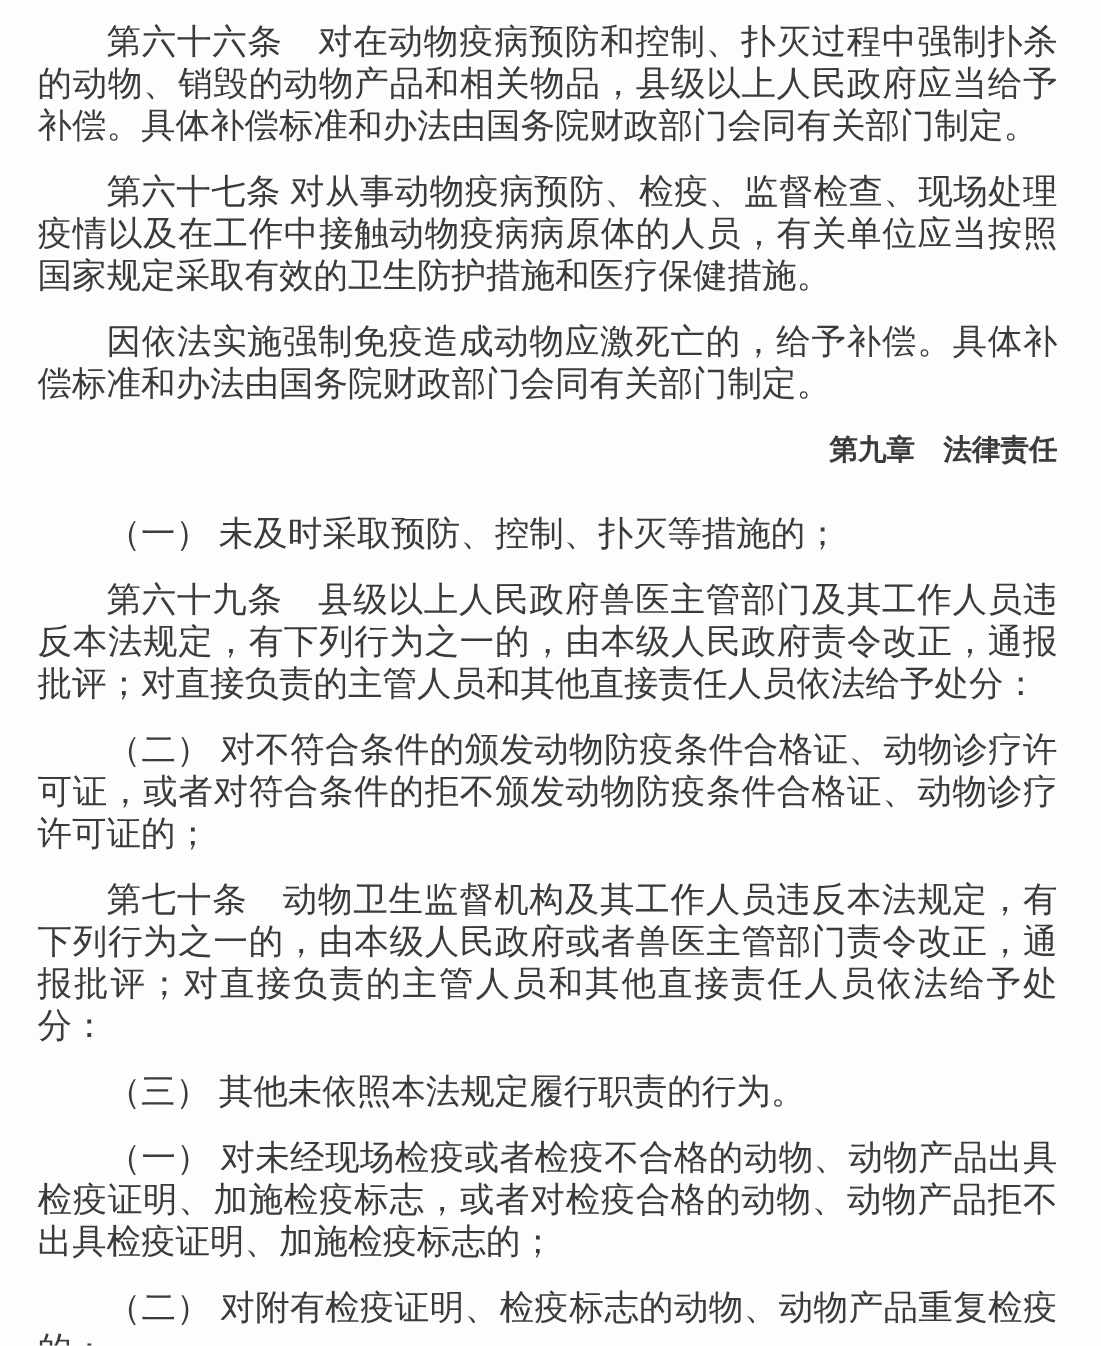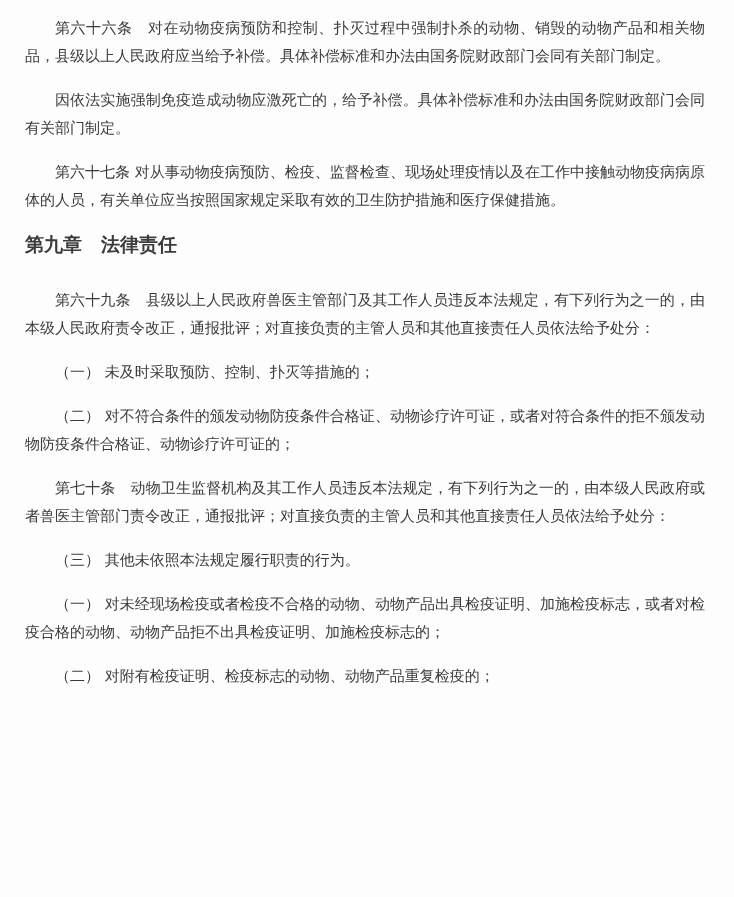--- a/index.html
+++ b/index.html
@@ -15,43 +15,44 @@
     overflow: hidden;
   }
   .page {
     box-sizing: border-box;
     width: 734px;
     height: 897px;
     padding: 14px 29px 10px 25px;
   }
   .para {
     margin: 0 0 16px 0;
-    font-size: 15px;
+    font-size: 23px;
     line-height: 28px;
     text-indent: 2em;
     text-align: justify;
     word-break: break-all;
+    font-family: Liberation Serif, serif;
   }
   .chapter-heading {
     margin: 12px 0 28px 0;
     font-size: 19px;
     line-height: 28px;
     font-weight: bold;
-    text-align: left;
+    text-align: right;
     color: #3b3b3b;
   }
 </style>
 </head>
 <body>
 
 <div class="page">
   <p class="para">第六十六条　对在动物疫病预防和控制、扑灭过程中强制扑杀的动物、销毁的动物产品和相关物品，县级以上人民政府应当给予补偿。具体补偿标准和办法由国务院财政部门会同有关部门制定。</p>
+  <p class="para">第六十七条 对从事动物疫病预防、检疫、监督检查、现场处理疫情以及在工作中接触动物疫病病原体的人员，有关单位应当按照国家规定采取有效的卫生防护措施和医疗保健措施。</p>
   <p class="para">因依法实施强制免疫造成动物应激死亡的，给予补偿。具体补偿标准和办法由国务院财政部门会同有关部门制定。</p>
-  <p class="para">第六十七条 对从事动物疫病预防、检疫、监督检查、现场处理疫情以及在工作中接触动物疫病病原体的人员，有关单位应当按照国家规定采取有效的卫生防护措施和医疗保健措施。</p>
   <h2 class="chapter-heading">第九章　法律责任</h2>
+  <p class="para">（一） 未及时采取预防、控制、扑灭等措施的；</p>
   <p class="para">第六十九条　县级以上人民政府兽医主管部门及其工作人员违反本法规定，有下列行为之一的，由本级人民政府责令改正，通报批评；对直接负责的主管人员和其他直接责任人员依法给予处分：</p>
-  <p class="para">（一） 未及时采取预防、控制、扑灭等措施的；</p>
   <p class="para">（二） 对不符合条件的颁发动物防疫条件合格证、动物诊疗许可证，或者对符合条件的拒不颁发动物防疫条件合格证、动物诊疗许可证的；</p>
   <p class="para">第七十条　动物卫生监督机构及其工作人员违反本法规定，有下列行为之一的，由本级人民政府或者兽医主管部门责令改正，通报批评；对直接负责的主管人员和其他直接责任人员依法给予处分：</p>
   <p class="para">（三） 其他未依照本法规定履行职责的行为。</p>
   <p class="para">（一） 对未经现场检疫或者检疫不合格的动物、动物产品出具检疫证明、加施检疫标志，或者对检疫合格的动物、动物产品拒不出具检疫证明、加施检疫标志的；</p>
   <p class="para">（二） 对附有检疫证明、检疫标志的动物、动物产品重复检疫的；</p>
 </div>
 
 </body></html>

